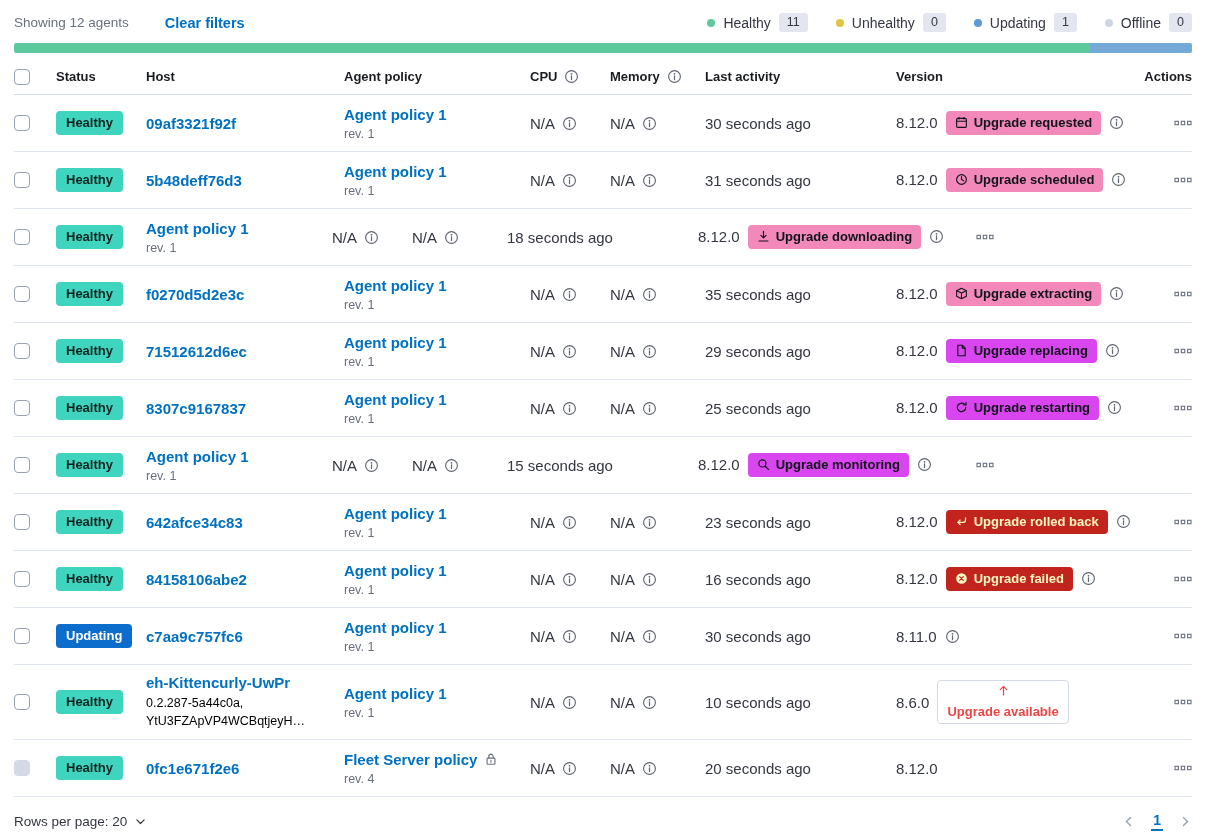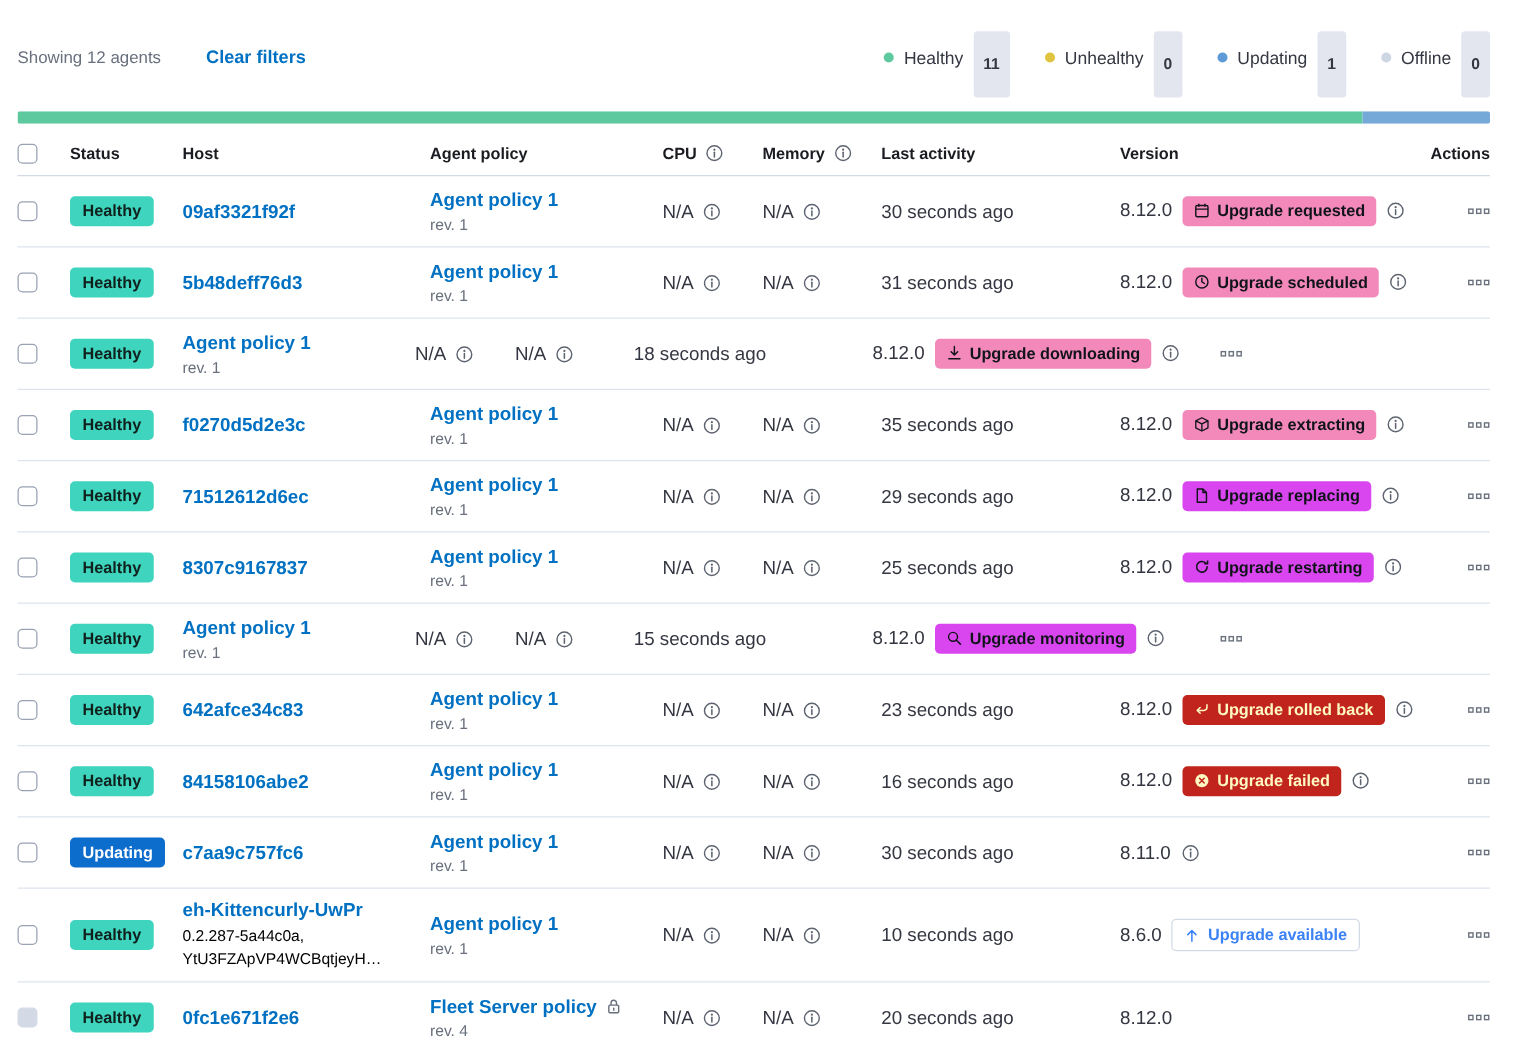--- a/index.html
+++ b/index.html
@@ -8,22 +8,22 @@
   .app { width:1225px; height:838px; background:#fff; }
 
   
   .topbar { display:flex; align-items:center; padding:13px 33px 9px 14px; }
   .showing { color:#69707d; font-size:13.5px; }
   .clear-filters { color:#0071c2; font-size:14.5px; font-weight:700; margin-left:36px; cursor:pointer; }
   .legend { margin-left:auto; display:flex; align-items:center; gap:28px; }
   .legend-item { display:flex; align-items:center; gap:8px; cursor:pointer; }
   .dot { width:8px; height:8px; border-radius:50%; display:inline-block; }
   .legend-label { font-size:14px; color:#343741; }
-  .legend-count { background:#e3e6ef; color:#343741; font-size:12.5px; font-weight:700;
-    border-radius:3px; padding:19px 8px; line-height:1.2;margin-top:12px; }
+  .legend-count { background:#e3e6ef; color:#343741; font-size:12.5px; font-weight:400;
+    border-radius:3px; padding:2px 8px; line-height:1.2; }
 
   
   .healthbar { margin:2px 33px 0 14px; height:10px; display:flex; border-radius:2px; overflow:hidden; }
   .healthbar span { height:100%; display:block; }
 
   
   .table { margin:0 33px 0 14px; }
   .thead { display:flex; align-items:center; height:36px; margin-top:6px;
     border-bottom:1px solid #d3dae6; font-size:13px; font-weight:700; color:#1a1c21; }
   .th { display:flex; align-items:center; }
@@ -59,21 +59,21 @@
   .info svg, .icon svg, .actions-btn svg, .pagebtn svg { width:100%; height:100%; display:block; }
   .th-info { margin-left:0; }
 
   .ver { color:#343741; }
   .up-badge { display:inline-flex; align-items:center; gap:6px; padding:3px 9px; border-radius:4px;
     font-size:13px; font-weight:700; line-height:1.35; white-space:nowrap; }
   .up-badge .icon { width:13px; height:13px; display:inline-flex; flex:none; }
   .up-pink { background:#f289ba; color:#101319; }
   .up-yellow { background:#d946ef; color:#101319; }
   .up-red { background:#c1241c; color:#fef9c3; }
-  .up-white { background:#fff; color:#3b82f6; border:1px solid #d3dae6; }
+  .up-white { background:#fff; color:#ef4444; border:1px solid #d3dae6;flex-direction:column; }
 
   .lock { width:14px; height:14px; color:#69707d; display:inline-flex; flex:none; }
   .actions-btn { width:18px; height:18px; color:#69707d; cursor:pointer; display:inline-flex; }
 
   
   .footer { display:flex; align-items:center; margin:15px 33px 0 14px; }
   .rpp { display:flex; align-items:center; gap:7px; font-size:13.5px; color:#343741; cursor:pointer; }
   .chev { width:13px; height:13px; color:#343741; display:inline-flex; }
   .pagination { margin-left:auto; display:flex; align-items:center; gap:16px; }
   .pagebtn { width:13px; height:13px; color:#98a2b3; display:inline-flex; cursor:pointer; }

